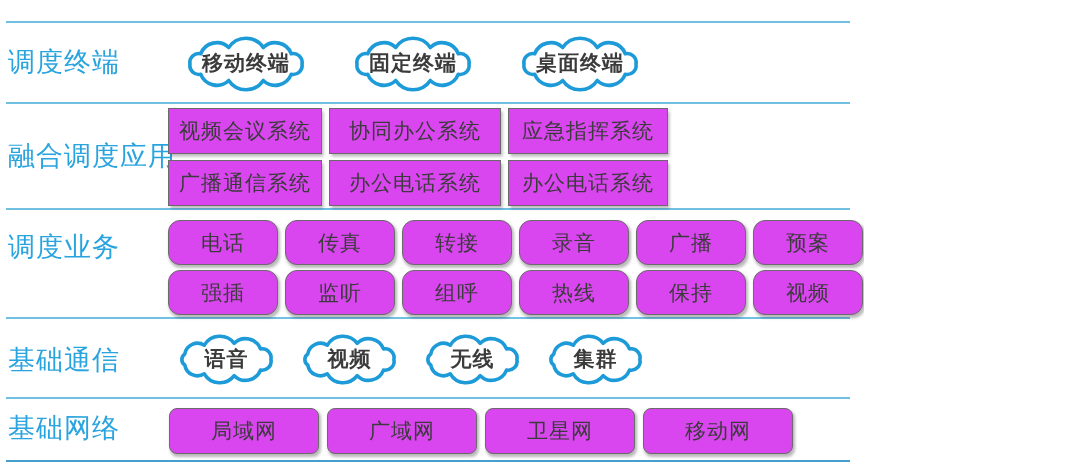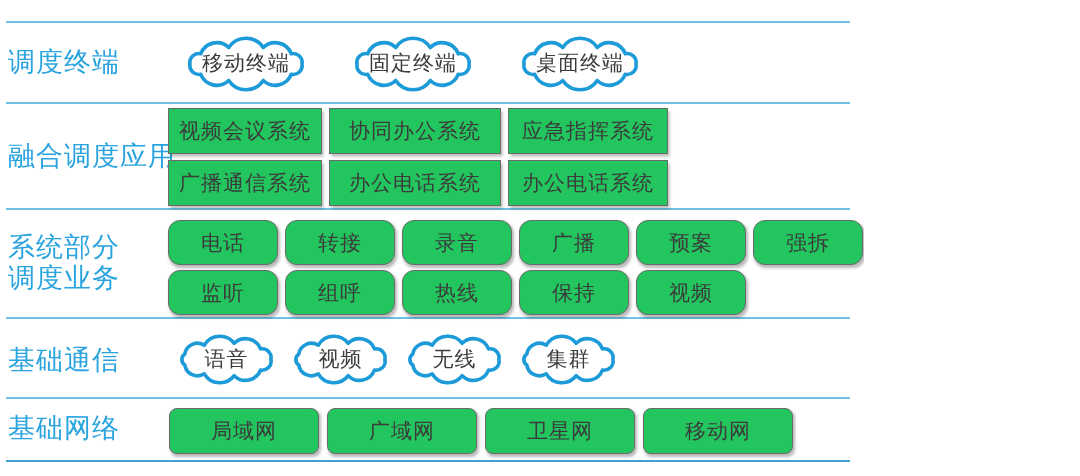--- a/index.html
+++ b/index.html
@@ -6,37 +6,37 @@
   .canvas{
     position:relative;width:864px;height:476px;background:#ffffff;overflow:hidden;
     font-family:"Liberation Sans","DejaVu Sans",sans-serif;
   }
   .sep{position:absolute;left:6px;right:14px;height:2px;background:var(--line-blue,#6fc0e3);}
   .sep--strong{background:var(--line-strong,#459fce);}
   .band-label{
     position:absolute;left:8px;font-size:27px;line-height:31px;letter-spacing:1px;
     color:var(--accent-blue,#2aa4df);white-space:nowrap;
   }
-  .clouds-row{position:absolute;display:flex;}
+  .clouds-row{position:absolute;display:flex;font-weight:bold;}
   .cloud-wrap{position:relative;flex:0 0 auto;}
   .cloud-wrap svg{display:block;overflow:visible;}
   .cloud-path{fill:#ffffff;stroke:var(--cloud-stroke,#1d9ad8);stroke-width:3.6;stroke-linejoin:round;}
   .cloud-label{
     position:absolute;inset:0;display:flex;align-items:center;justify-content:center;
     font-size:21px;color:var(--text-dark,#3b3b3b);letter-spacing:1px;padding-bottom:2px;
   }
   .box-grid{position:absolute;display:grid;}
   .grid-apps{left:168px;top:108px;grid-template-columns:154px 172px 160px;column-gap:7px;row-gap:6px;}
   .grid-apps .box{height:44px;}
   .grid-services{left:168px;top:220px;grid-template-columns:repeat(7,110px);column-gap:7px;row-gap:5px;}
   .grid-services .box{height:43px;border-radius:12px;}
   .grid-network{left:169px;top:408px;grid-template-columns:repeat(5,150px);column-gap:8px;}
   .grid-network .box{height:44px;border-radius:8px;}
   .box{
-    background:#22c55e;border:1.5px solid var(--box-border,#6b6b6b);
+    background:#d946ef;border:1.5px solid var(--box-border,#6b6b6b);
     box-shadow:1.5px 2.5px 3px rgba(0,0,0,0.28);
     display:flex;align-items:center;justify-content:center;
     font-size:21px;color:var(--text-dark,#3b3b3b);letter-spacing:1px;white-space:nowrap;text-align:center;
   }
 </style>
 </head>
 <body>
 
 <div class="canvas">
 
@@ -73,40 +73,40 @@
   <div class="box-grid grid-apps">
     <div class="box">视频会议系统</div>
     <div class="box">协同办公系统</div>
     <div class="box">应急指挥系统</div>
     <div class="box">广播通信系统</div>
     <div class="box">办公电话系统</div>
     <div class="box">办公电话系统</div>
   </div>
 
   <div class="band-label" style="top:232px">
-    <div>系统部分</div>
     <div>调度业务</div>
   </div>
   <div class="box-grid grid-services">
     <div class="box">电话</div>
+    <div class="box">传真</div>
     <div class="box">转接</div>
     <div class="box">录音</div>
     <div class="box">广播</div>
     <div class="box">预案</div>
     <div class="box">强拆</div>
     <div class="box">强插</div>
     <div class="box">监听</div>
     <div class="box">组呼</div>
     <div class="box">热线</div>
     <div class="box">保持</div>
     <div class="box">视频</div>
   </div>
 
   <div class="band-label" style="top:345px">基础通信</div>
-  <div class="clouds-row" style="left:171px;top:332px;gap:3px">
+  <div class="clouds-row" style="left:171px;top:332px;gap:12px">
     <div class="cloud-wrap">
       <svg width="111" height="55" viewBox="0 0 111 55">
           <path class="cloud-path" d="M99.9 27.5 A8.9 8.9 0 0 1 89.5 38.1 A16.1 16.1 0 0 1 63.2 43.7 A18.0 18.0 0 0 1 33.3 41.8 A12.8 12.8 0 0 1 13.8 33.1 A6.8 6.8 0 0 1 13.8 21.9 A12.8 12.8 0 0 1 33.3 13.2 A18.0 18.0 0 0 1 63.2 11.3 A16.1 16.1 0 0 1 89.5 16.9 A8.9 8.9 0 0 1 99.9 27.5 Z"></path>
         </svg>
       <span class="cloud-label">语音</span>
     </div>
     <div class="cloud-wrap">
       <svg width="111" height="55" viewBox="0 0 111 55">
           <path class="cloud-path" d="M99.9 27.5 A8.9 8.9 0 0 1 89.5 38.1 A16.1 16.1 0 0 1 63.2 43.7 A18.0 18.0 0 0 1 33.3 41.8 A12.8 12.8 0 0 1 13.8 33.1 A6.8 6.8 0 0 1 13.8 21.9 A12.8 12.8 0 0 1 33.3 13.2 A18.0 18.0 0 0 1 63.2 11.3 A16.1 16.1 0 0 1 89.5 16.9 A8.9 8.9 0 0 1 99.9 27.5 Z"></path>
         </svg>

